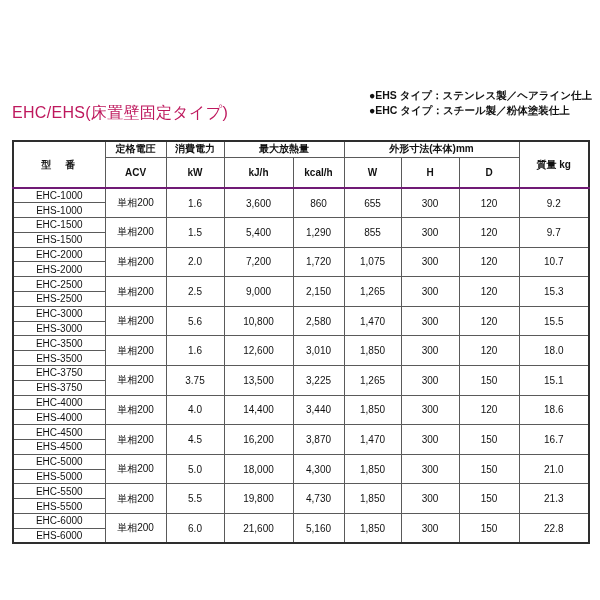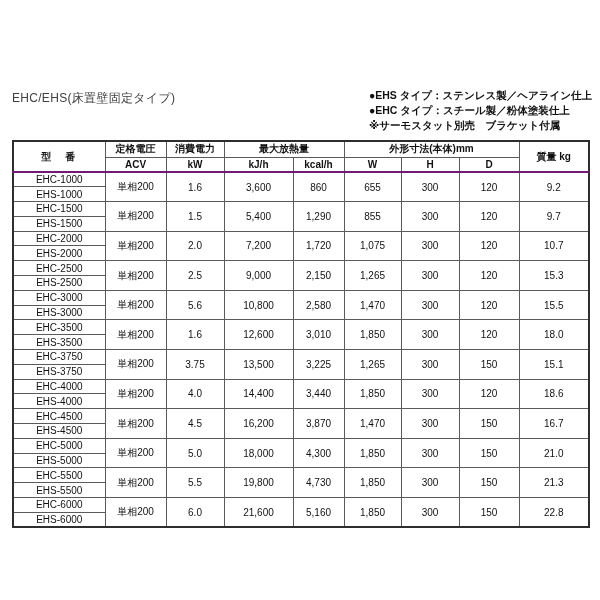--- a/index.html
+++ b/index.html
@@ -18,25 +18,25 @@
     top:88px;right:8px;
     font-size:10.5px;
     font-weight:bold;
     line-height:15px;
     color:#111;
     text-align:left;
     white-space:nowrap;
   }
   .page-title{
     position:absolute;
-    left:12px;top:90px;
-    font-size:12px;
+    left:12px;top:103px;
+    font-size:16px;
     font-weight:normal;
     letter-spacing:0.3px;
-    color:#404040;
+    color:#be185d;
     white-space:nowrap;
   }
 
   table.spec{
     position:absolute;
     left:12px;top:140px;
     width:576px;
     border-collapse:collapse;
     table-layout:fixed;
     border:2px solid #2e2e2e;
@@ -46,37 +46,36 @@
   table.spec th, table.spec td{
     border:1px solid #5a5a5a;
     padding:0;
     text-align:center;
     vertical-align:middle;
     overflow:hidden;
     white-space:nowrap;
   }
   table.spec thead{border-bottom:2px solid #701a75;border-radius:9px;}
   table.spec thead tr.h1{height:16px;}
-  table.spec thead tr.h2{height:15px;}
+  table.spec thead tr.h2{height:31px;}
   table.spec th{font-weight:bold;font-size:10px;}
   th.model-h{letter-spacing:2px;}
   table.spec tbody tr{height:14.8px;margin-top:9px;}
   td.model{font-size:10px;}
   td.model-top{border-bottom-color:#8f8f8f;}
   td.num{font-size:10px;}
 </style>
 </head>
 <body>
 
 <div class="page">
 
   <div class="notes">
     <div>●EHS タイプ：ステンレス製／ヘアライン仕上</div>
     <div>●EHC タイプ：スチール製／粉体塗装仕上</div>
-    <div>※サーモスタット別売　ブラケット付属</div>
   </div>
 
   <div class="page-title">EHC/EHS(床置壁固定タイプ)</div>
 
   <table class="spec">
     <colgroup>
       <col style="width:92px">
         <col style="width:61px">
         <col style="width:58px">
       <col style="width:69px">

